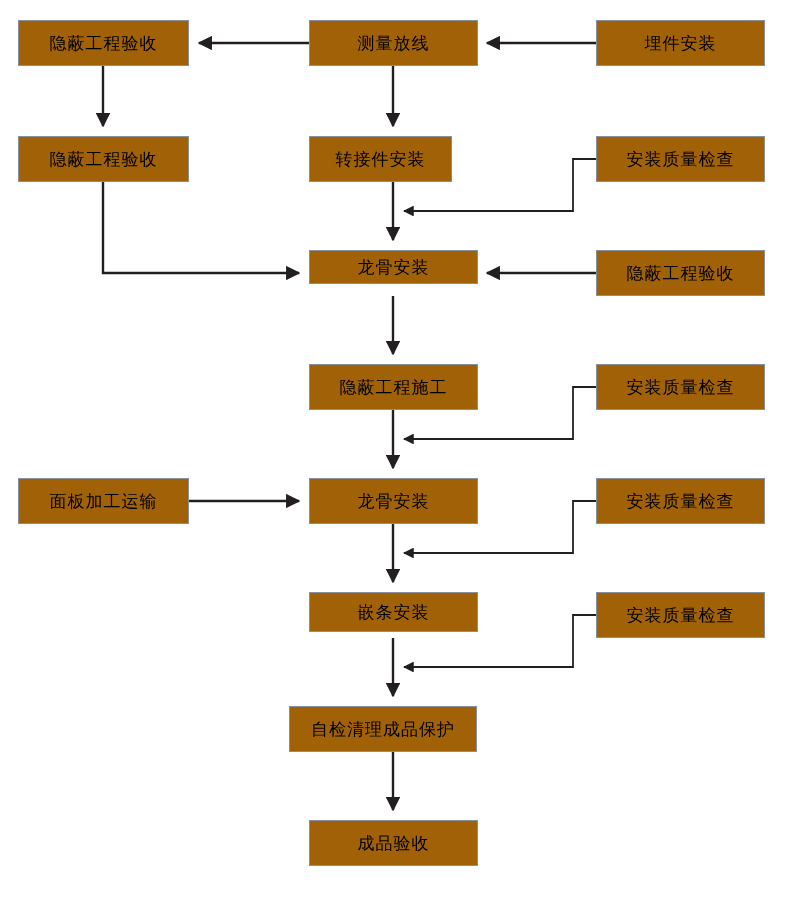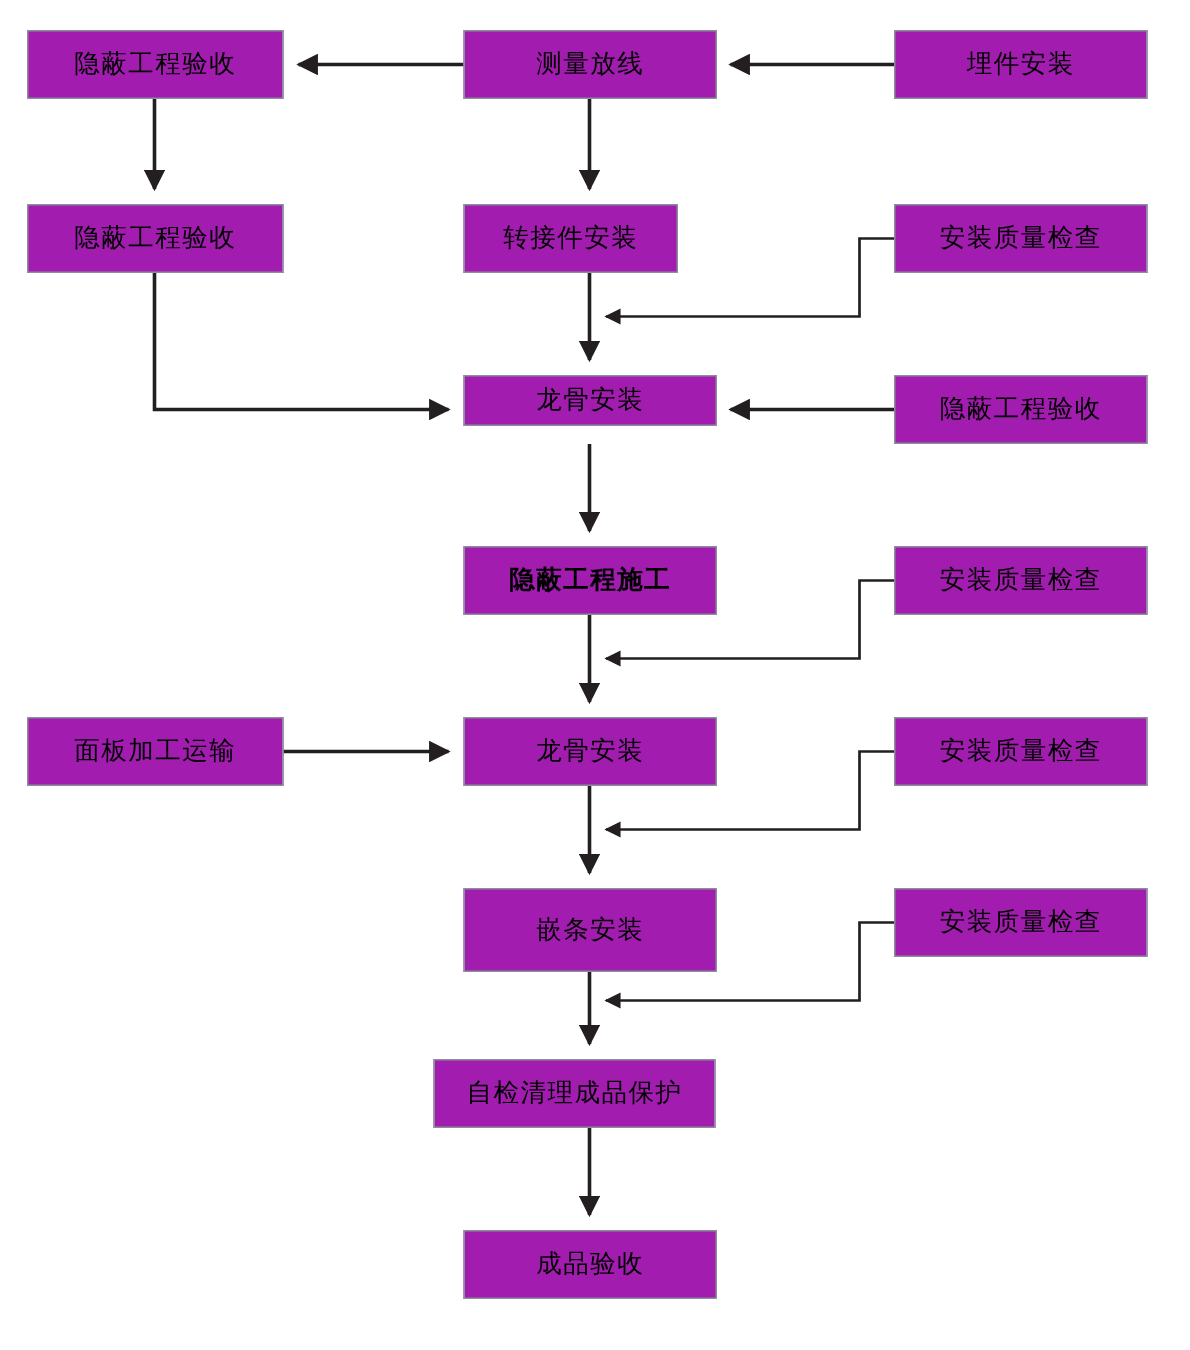--- a/index.html
+++ b/index.html
@@ -22,21 +22,21 @@
   svg.flow-canvas {
     position: absolute;
     left: 0;
     top: 0;
     width: 793px;
     height: 900px;
   }
   .node-box {
     position: absolute;
     box-sizing: border-box;
-    background: #a21caf;
+    background: #a16207;
     border: 1px solid #8a8f9c;
     display: flex;
     align-items: center;
     justify-content: center;
     color: #000000;
     font-size: 17px;
     letter-spacing: 1px;
     line-height: 1;
     white-space: nowrap;
     user-select: none;
@@ -121,41 +121,41 @@
   </div>
 
   <div class="node-box" style="left:309px; top:250px; width:169px; height:34px;">
     <span class="node-label">龙骨安装</span>
   </div>
 
   <div class="node-box" style="left:596px; top:250px; width:169px; height:46px;">
     <span class="node-label">隐蔽工程验收</span>
   </div>
 
-  <div class="node-box" style="left:309px; top:364px; width:169px; height:46px;font-weight:bold;">
+  <div class="node-box" style="left:309px; top:364px; width:169px; height:46px;">
     <span class="node-label">隐蔽工程施工</span>
   </div>
 
   <div class="node-box" style="left:596px; top:364px; width:169px; height:46px;">
     <span class="node-label">安装质量检查</span>
   </div>
 
   <div class="node-box" style="left:18px; top:478px; width:171px; height:46px;">
     <span class="node-label">面板加工运输</span>
   </div>
 
   <div class="node-box" style="left:309px; top:478px; width:169px; height:46px;">
     <span class="node-label">龙骨安装</span>
   </div>
 
   <div class="node-box" style="left:596px; top:478px; width:169px; height:46px;">
     <span class="node-label">安装质量检查</span>
   </div>
 
-  <div class="node-box" style="left:309px; top:592px; width:169px; height:56px;">
+  <div class="node-box" style="left:309px; top:592px; width:169px; height:40px;">
     <span class="node-label">嵌条安装</span>
   </div>
 
   <div class="node-box" style="left:596px; top:592px; width:169px; height:46px;">
     <span class="node-label">安装质量检查</span>
   </div>
 
   <div class="node-box" style="left:289px; top:706px; width:188px; height:46px;">
     <span class="node-label">自检清理成品保护</span>
   </div>

